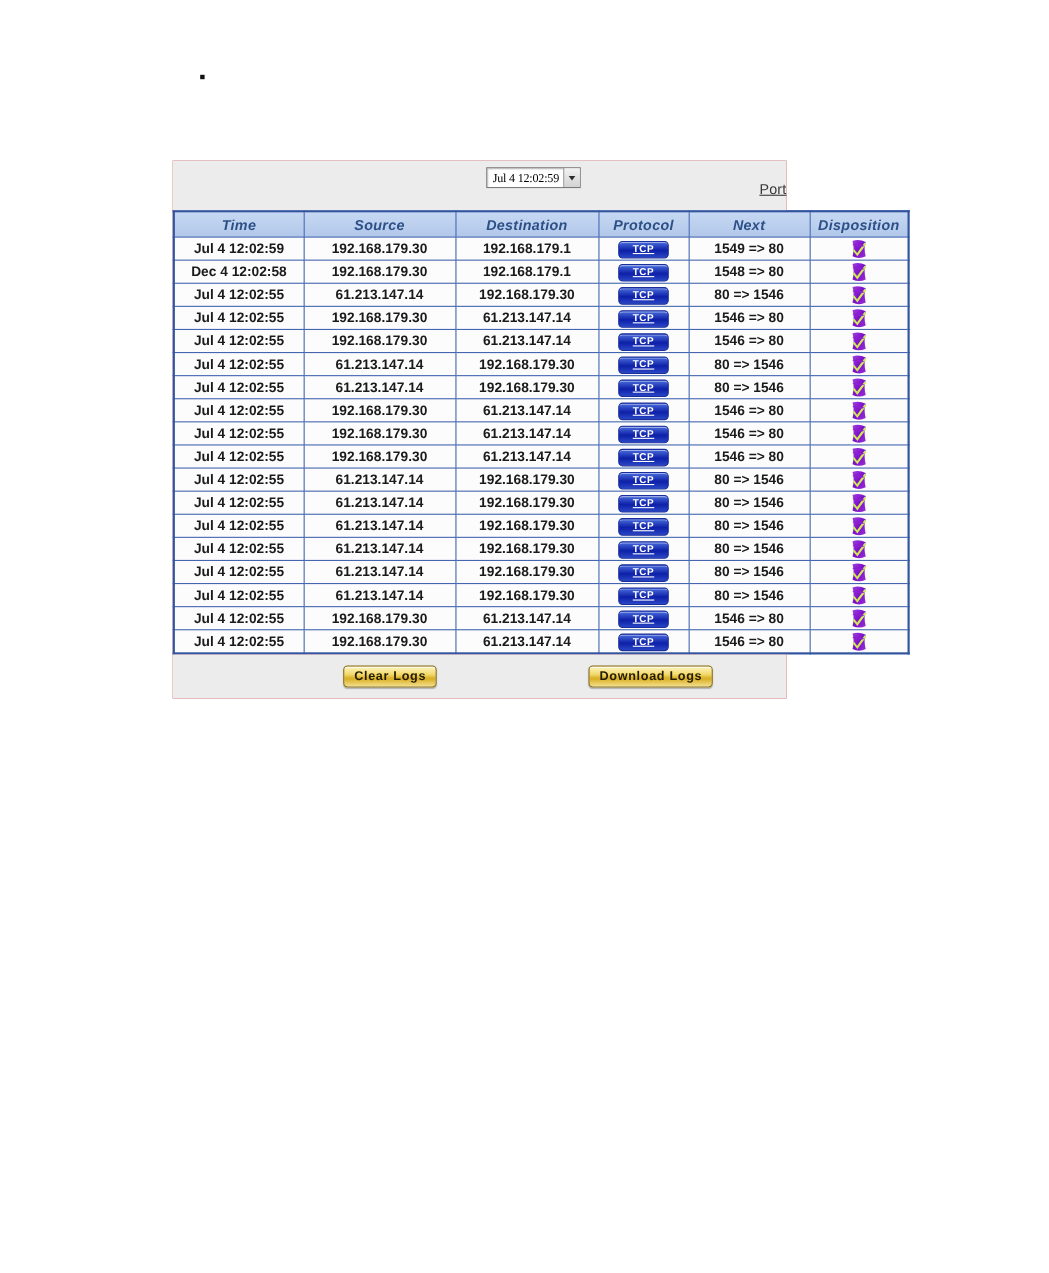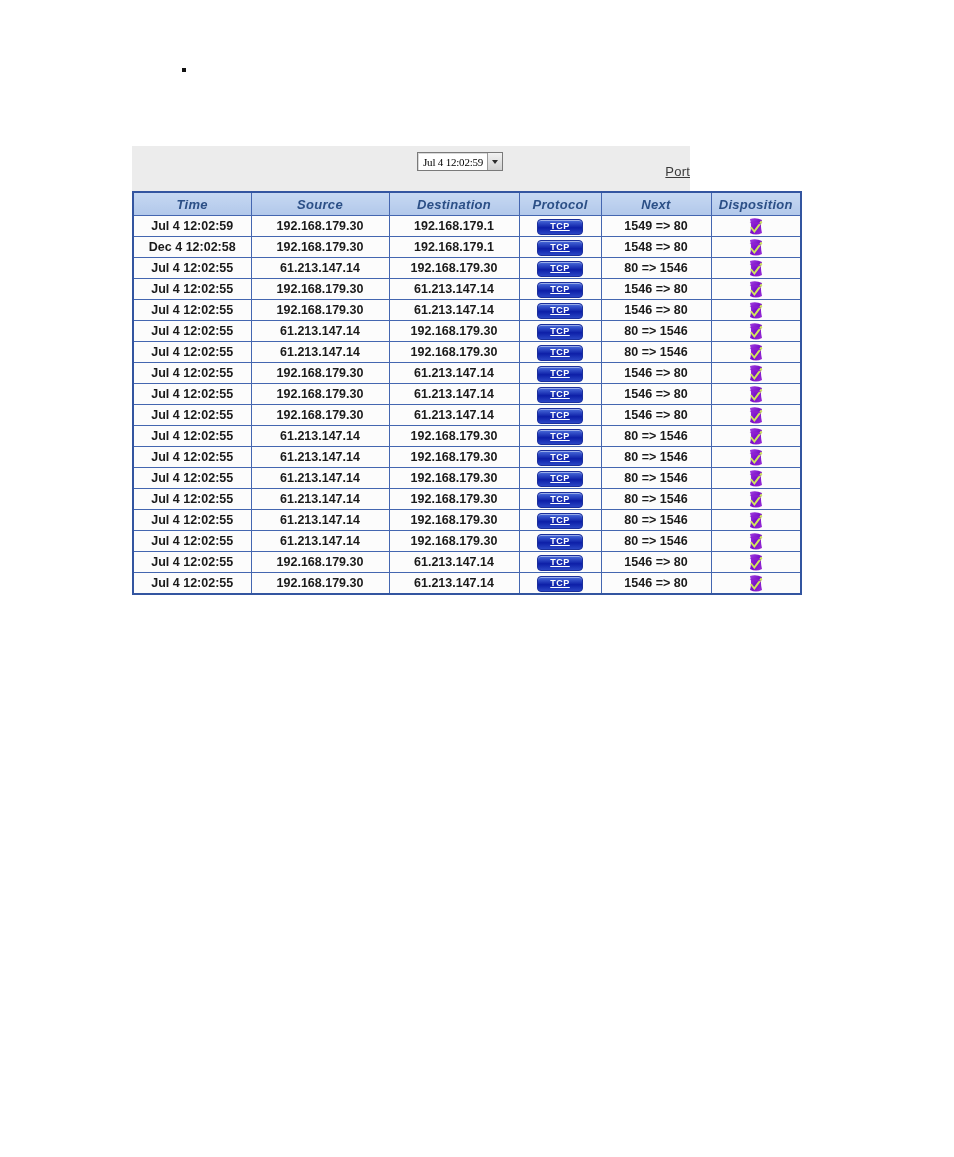--- a/index.html
+++ b/index.html
@@ -25,21 +25,21 @@
     left: 182px;
     top: 68px;
     width: 4px;
     height: 4px;
     background: #111111;
   }
 
   
   .log-panel {
     position: absolute;
-    left: 132px;
+    left: 157px;
     top: 146px;
     width: 558px;
     background: #b91c1c;
     box-sizing: border-box;
   }
 
   .toolbar {
     position: relative;
     height: 45px;
     background: #ececec;
@@ -561,15 +561,19 @@
                   </linearGradient>
                 </defs>
                 <path d="M3 2 Q9 0 15 3 Q13 8 15 16 Q9 19 3 16 Q5 9 3 2 Z" fill="url(#pg)"></path>
                 <path d="M4.5 9.5 L7.2 13 L14 3.5 L15.4 5.2 L7.4 16 L3.2 10.8 Z" fill="#cfe85a"></path>
                 <path d="M2.6 5.5 Q8 3.4 14.2 6.6 Q8.4 9 2.6 5.5 Z" fill="#8d1fd0" opacity="0.85"></path>
               </svg></td>
           </tr>
         </tbody>
     </table>
 
+    <div class="button-bar">
+      <div class="gold-btn" id="clear-logs-button">Clear Logs</div>
+      <div class="gold-btn" id="download-logs-button">Download Logs</div>
+    </div>
 
   </div>
 </div>
 
 </body></html>

